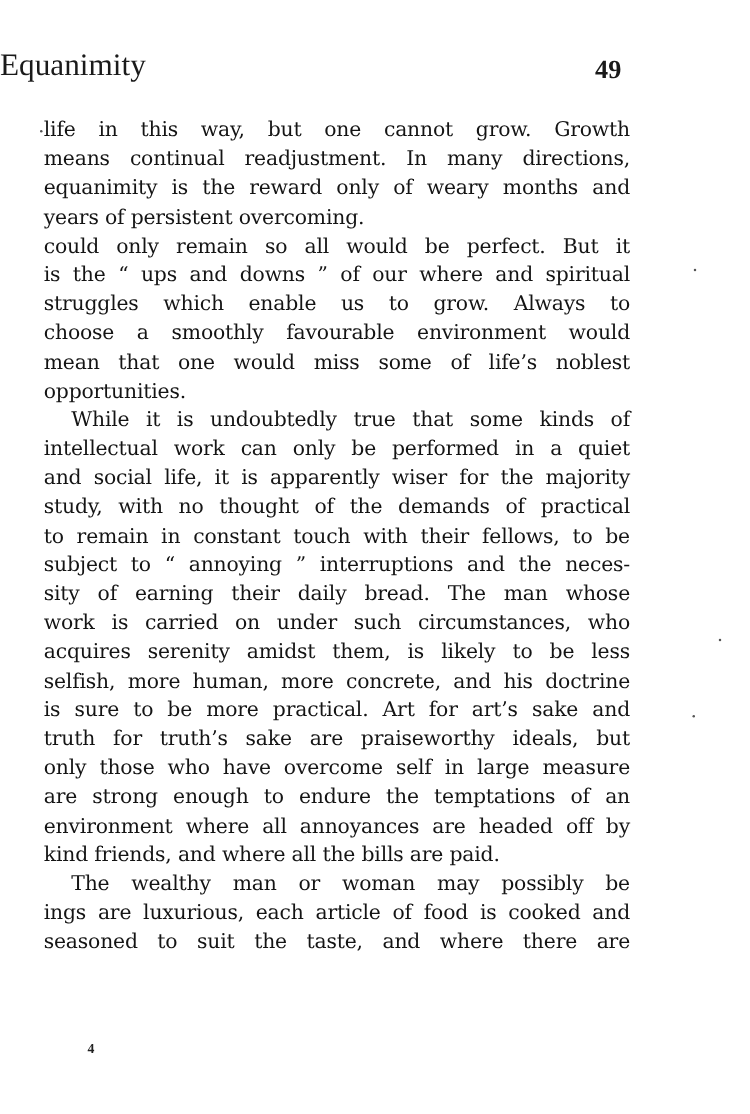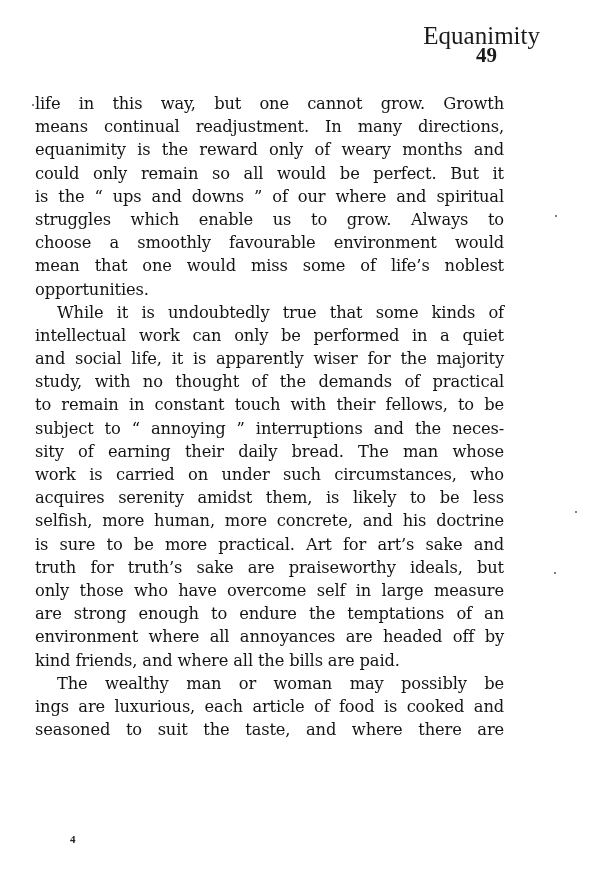--- a/index.html
+++ b/index.html
@@ -1,21 +1,21 @@
 <!DOCTYPE html>
 <html><head>
 <meta charset="utf-8">
 <style>
   html, body { margin: 0; padding: 0; }
   body {
     width: 600px; height: 891px; background: #ffffff; position: relative; overflow: hidden;
     font-family: "DejaVu Serif", "Liberation Serif", serif; color: #141414;
   }
   .header-title {
-    position: absolute; left: 0; width: 540px; top: 21px; text-align: right;
+    position: absolute; left: 0; width: 540px; top: 38px; text-align: left;
     font-family: "Liberation Serif", "DejaVu Serif", serif; font-size: 25px; line-height: 30px; color: #1a1a1a;
   }
   .page-number {
     position: absolute; left: 476px; top: 43px; font-family: "Liberation Serif", serif;
     font-size: 21px; font-weight: bold; color: #1a1a1a;
   }
   .text-block {
     position: absolute; left: 35px; top: 92px; width: 469px;
   }
   .line {
@@ -34,20 +34,21 @@
 <body>
 
 <div class="header-title">Equanimity</div>
 <div class="page-number">49</div>
 
 <div class="text-block" id="text-block">
     <div>
       <div class="line">life in this way, but one cannot grow. Growth</div>
       <div class="line">means continual readjustment. In many directions,</div>
       <div class="line">equanimity is the reward only of weary months and</div>
+      <div class="line last">years of persistent overcoming.</div>
     </div>
     <div>
       <div class="line">could only remain so all would be perfect. But it</div>
       <div class="line">is the “ ups and downs ” of our where and spiritual</div>
       <div class="line">struggles which enable us to grow. Always to</div>
       <div class="line">choose a smoothly favourable environment would</div>
       <div class="line">mean that one would miss some of life’s noblest</div>
       <div class="line last">opportunities.</div>
     </div>
     <div>

